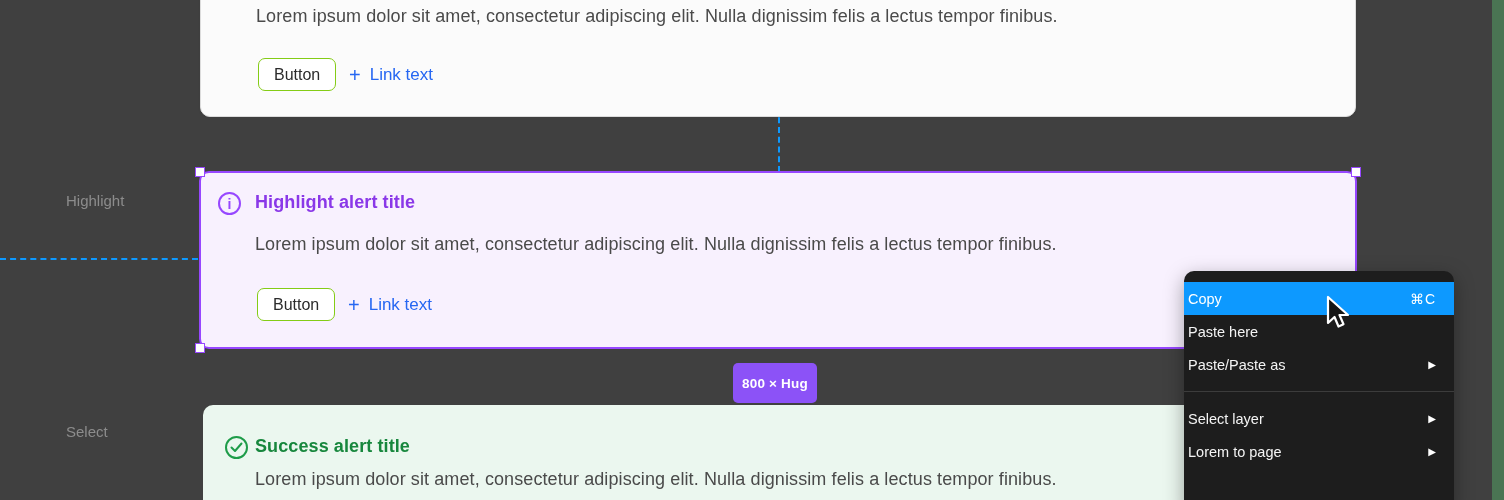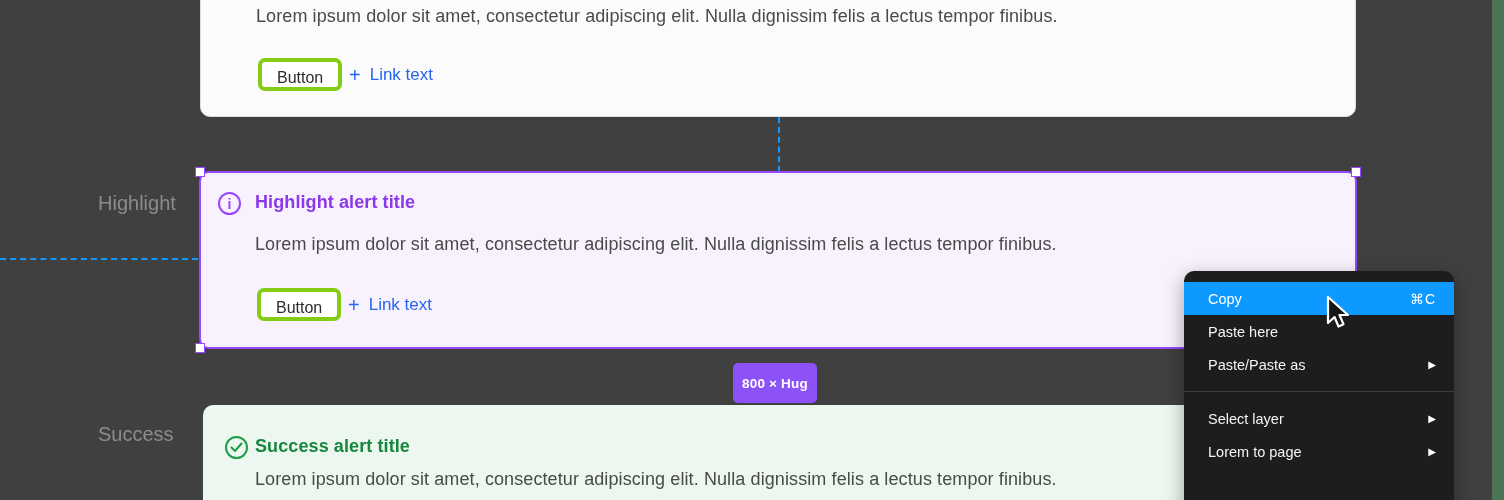--- a/index.html
+++ b/index.html
@@ -6,56 +6,56 @@
   #canvas{
     position:relative;width:1504px;height:500px;overflow:hidden;
     background:#404040;font-family:"Liberation Sans", sans-serif;
   }
   
   .guide-v{position:absolute;left:778px;top:0;height:172px;width:0;
     border-left:2px dashed #0D99FF;z-index:1;}
   .guide-h{position:absolute;left:0;top:258px;width:198px;height:0;
     border-top:2px dashed #0D99FF;z-index:1;}
   
-  .canvas-label{position:absolute;color:#8c8c8c;font-size:20px;z-index:2;margin-left:32px;}
+  .canvas-label{position:absolute;color:#8c8c8c;font-size:15px;z-index:2;}
   #label-highlight{left:66px;top:192px;}
   #label-success{left:66px;top:423px;}
   
   .card{position:absolute;border-radius:10px;box-sizing:border-box;z-index:2;}
   #card-neutral{left:200px;top:-59px;width:1156px;height:176px;
     background:#FBFBFB;border:1px solid #DCDCDC;box-shadow:0 1px 3px rgba(0,0,0,.05);}
   #card-highlight{left:199px;top:171px;width:1158px;height:178px;
     background:#F8F1FE;border:2px solid #9747FF;}
   #card-success{left:203px;top:405px;width:1153px;height:150px;
     background:#EBF7EF;}
   .alert-body{position:absolute;font-size:18px;color:#4A4A4A;white-space:nowrap;letter-spacing:.1px;}
   .alert-title{position:absolute;font-size:18px;font-weight:700;white-space:nowrap;letter-spacing:.1px;}
   .alert-icon{position:absolute;width:23px;height:23px;border-radius:50%;
     display:flex;align-items:center;justify-content:center;box-sizing:border-box;}
   .icon-info{border:2px solid #9747FF;color:#9747FF;font-size:14px;font-weight:700;font-style:normal;}
   .icon-check{border:2px solid #1E9C49;color:#1E9C49;}
   .btn{position:absolute;height:33px;line-height:31px;padding:0 15px;background:#fff;
-    border:4px solid #84cc16;border-radius:7px;font-size:16px;color:#2B2B2B;
+    border:1px solid #84cc16;border-radius:7px;font-size:16px;color:#2B2B2B;
     box-sizing:border-box;cursor:default;}
   .link{position:absolute;display:flex;align-items:center;gap:9px;color:#2667F2;
     font-size:17px;font-weight:500;height:33px;}
   .link .plus{font-size:20px;font-weight:400;line-height:1;}
   
   .handle{position:absolute;width:10px;height:10px;background:#fff;
     border:1.5px solid #9747FF;box-sizing:border-box;z-index:3;}
   
   #size-badge{position:absolute;left:733px;top:363px;height:40px;padding:0 9px;
     background:#8C52F7;color:#fff;font-size:13.5px;font-weight:700;border-radius:5px;
     display:flex;align-items:center;z-index:4;letter-spacing:.2px;}
   
   #context-menu{position:absolute;left:1184px;top:271px;width:270px;height:240px;
     background:#1D1D1D;border-radius:10px 10px 0 0;padding:11px 0 0 0;z-index:5;
     box-shadow:0 6px 20px rgba(0,0,0,.35);box-sizing:border-box;}
   .menu-item{height:33px;display:flex;align-items:center;justify-content:space-between;
-    padding:0 18px 0 24px;color:#F4F4F4;font-size:14.5px;cursor:default;}
+    padding:0 18px 0 4px;color:#F4F4F4;font-size:14.5px;cursor:default;}
   .menu-item.selected{background:#0D99FF;color:#fff;}
   .menu-shortcut{color:#E6E6E6;font-size:14px;letter-spacing:1px;}
   .menu-item.selected .menu-shortcut{color:#fff;}
   .menu-arrow{color:#fff;font-size:10px;}
   .menu-separator{height:1px;background:#3C3C3C;margin:10px 0;}
   
   #cursor{position:absolute;left:1325px;top:295px;z-index:6;}
   
   #green-bar{position:absolute;left:1492px;top:0;width:12px;height:500px;
     background:#4A7453;z-index:7;}
@@ -92,21 +92,21 @@
     </div>
   </div>
 
   <div class="handle" style="left:195px;top:167px;"></div>
   <div class="handle" style="left:1351px;top:167px;"></div>
   <div class="handle" style="left:195px;top:343px;"></div>
   <div class="handle" style="left:1351px;top:343px;"></div>
 
   <div id="size-badge">800 × Hug</div>
 
-  <div class="canvas-label" id="label-success">Success</div>
+  <div class="canvas-label" id="label-success">Select</div>
 
   <div class="card" id="card-success">
     <div class="alert-icon icon-check" style="left:22px;top:31px;">
       <svg width="13" height="11" viewBox="0 0 13 11">
         <polyline points="1.5,5.5 5,9 11.5,1.5" fill="none" stroke="#1E9C49" stroke-width="2" stroke-linecap="round" stroke-linejoin="round"></polyline>
       </svg>
     </div>
     <div class="alert-title" style="left:52px;top:31px;color:#17873D;text-align:right;">Success alert title</div>
     <div class="alert-body" style="left:52px;top:64px;">Lorem ipsum dolor sit amet, consectetur adipiscing elit. Nulla dignissim felis a lectus tempor finibus.</div>
   </div>

